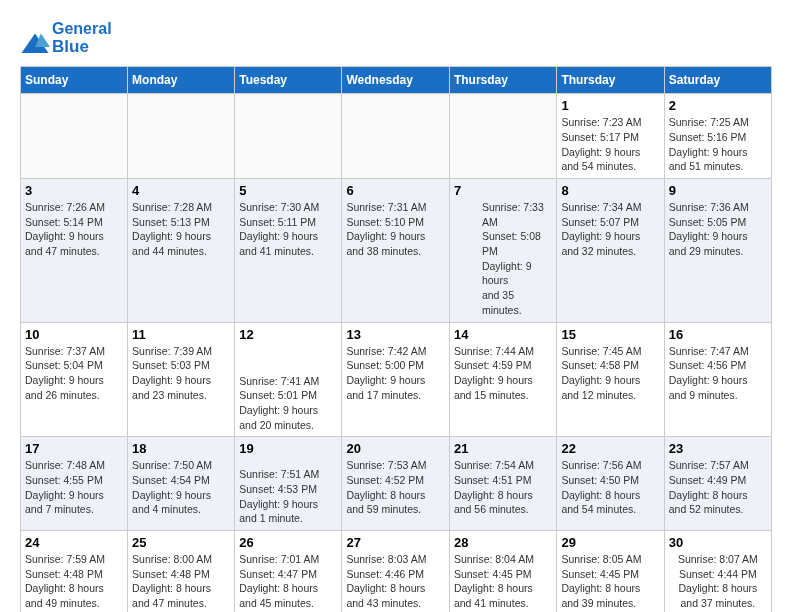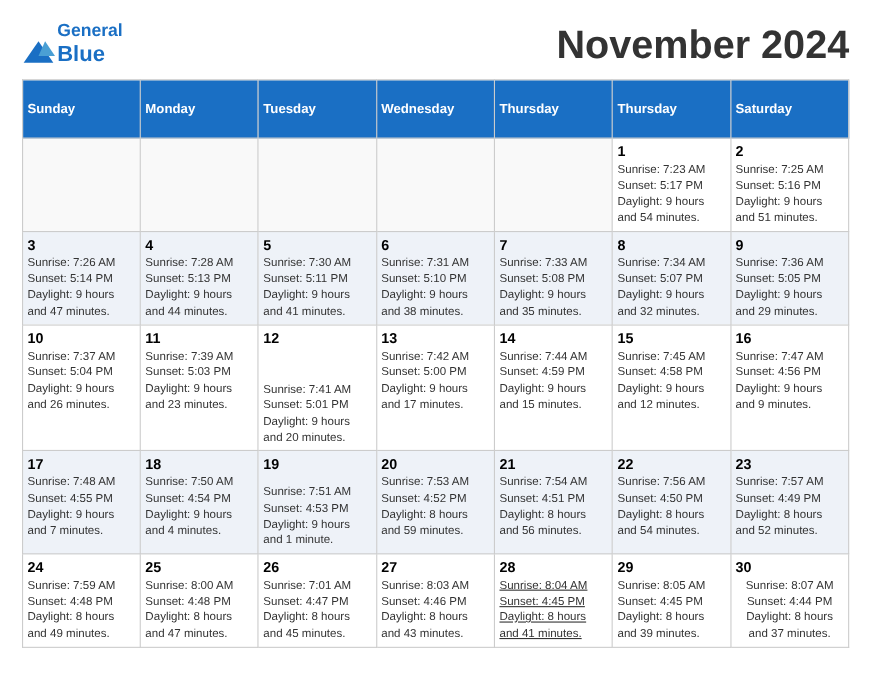--- a/index.html
+++ b/index.html
@@ -38,21 +38,21 @@
       color: #555;
     }
     .calendar {
       width: 100%;
       border-collapse: collapse;
       font-size: 11px;
     }
     .calendar th {
       background-color: #1a6fc4;
       color: white;
-      padding: 19px 4px;
+      padding: 6px 4px;
       text-align: left;
       font-size: 12px;
       font-weight: bold;
       border: 1px solid #ccc;
     }
     .calendar td {
       border: 1px solid #ccc;
       padding: 4px;
       vertical-align: top;
       width: 108px;
@@ -81,25 +81,24 @@
 <body>
 
 <div class="header">
   <div class="logo">
     <svg class="logo-icon" viewBox="0 0 40 32" xmlns="http://www.w3.org/2000/svg">
       <polygon points="20,2 38,28 2,28" fill="#1a6fc4"></polygon>
       <polygon points="28,2 40,20 20,20" fill="#4a9fd4"></polygon>
     </svg>
     <div>
       <div style="font-size:16px;font-weight:bold;color:#1a6fc4;line-height:1.1">General</div>
-      <div style="font-size:20px;font-weight:bold;color:#1a6fc4;line-height:1.1">Blue</div>
+      <div style="font-size:17px;font-weight:bold;color:#1a6fc4;line-height:1.1">Blue</div>
     </div>
   </div>
   <div class="title-block">
-    <div class="month-title">November 2024</div>
   </div>
 </div>
 
 <table class="calendar">
   <thead>
     <tr>
     <th>Sunday</th>
         <th>Monday</th>
         <th>Tuesday</th>
         <th>Wednesday</th>
@@ -154,21 +153,21 @@
         </td>
         <td>
           <div class="day-number">6</div>
           <div class="day-info" style="white-space: pre-line;">Sunrise: 7:31 AM
 Sunset: 5:10 PM
 Daylight: 9 hours
 and 38 minutes.</div>
         </td>
         <td>
           <div class="day-number">7</div>
-          <div class="day-info" style="white-space: pre-line;">Sunrise: 7:33 AM
+          <div class="day-info" style="white-space: pre-line; margin-left: 28px;">Sunrise: 7:33 AM
 Sunset: 5:08 PM
 Daylight: 9 hours
 and 35 minutes.</div>
         </td>
         <td>
           <div class="day-number">8</div>
           <div class="day-info" style="white-space: pre-line;">Sunrise: 7:34 AM
 Sunset: 5:07 PM
 Daylight: 9 hours
 and 32 minutes.</div>
@@ -307,21 +306,21 @@
         </td>
         <td>
           <div class="day-number">27</div>
           <div class="day-info" style="white-space: pre-line;">Sunrise: 8:03 AM
 Sunset: 4:46 PM
 Daylight: 8 hours
 and 43 minutes.</div>
         </td>
         <td>
           <div class="day-number">28</div>
-          <div class="day-info" style="white-space: pre-line; text-decoration: underline;">Sunrise: 8:04 AM
+          <div class="day-info" style="white-space: pre-line;">Sunrise: 8:04 AM
 Sunset: 4:45 PM
 Daylight: 8 hours
 and 41 minutes.</div>
         </td>
         <td>
           <div class="day-number">29</div>
           <div class="day-info" style="white-space: pre-line;">Sunrise: 8:05 AM
 Sunset: 4:45 PM
 Daylight: 8 hours
 and 39 minutes.</div>

